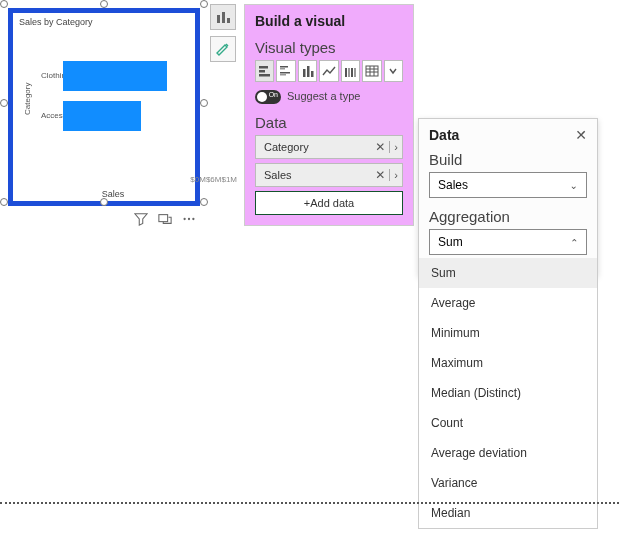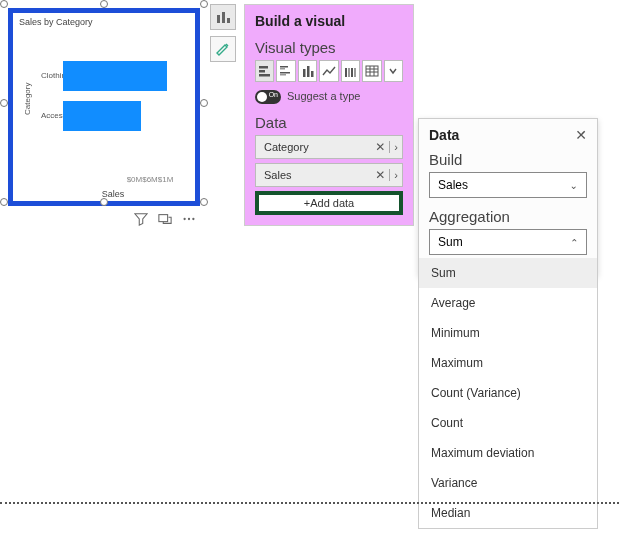--- a/index.html
+++ b/index.html
@@ -16,21 +16,21 @@
   .htl { left: 0; top: 0; transform: translate(-50%, -50%); }
   .htr { left: 200px; top: 0; transform: translate(-50%, -50%); }
   .hbl { left: 0; top: 198px; transform: translate(-50%, -50%); }
   .hbr { left: 200px; top: 198px; transform: translate(-50%, -50%); }
 
   .chart-title { font-size: 9px; color: #444; padding: 4px 6px; }
   .plot-area { position: absolute; left: 28px; top: 36px; width: 158px; height: 120px; }
   .bar { position: absolute; height: 30px; background: #118DFF; left: 22px; }
   .cat-label { position: absolute; font-size: 8px; color: #555; left: 0; width: 48px; text-align: left; transform: translateY(10px); }
   .y-axis-label { position: absolute; left: 10px; top: 102px; font-size: 8px; color: #555; transform: rotate(-90deg); transform-origin: left top; }
-  .x-axis { position: absolute; left: 50px; top: 162px; width: 174px; display: flex; justify-content: center; font-size: 8px; color: #888; }
+  .x-axis { position: absolute; left: 50px; top: 162px; width: 174px; display: flex; justify-content: flex-end; font-size: 8px; color: #888; }
   .x-axis-label { position: absolute; left: 0; width: 200px; text-align: center; top: 176px; font-size: 9px; color: #444; }
 
   .visual-tools { position: absolute; left: 130px; top: 208px; display: flex; gap: 10px; align-items: center; }
   .vtool { width: 14px; height: 14px; color: #555; display: flex; align-items: center; justify-content: center; }
 
   
   .side-toggles { position: absolute; left: 210px; top: 4px; width: 26px; }
   .side-btn { width: 26px; height: 26px; border: 1px solid #bbb; background: #f7f7f7; display: flex; align-items: center; justify-content: center; margin-bottom: 6px; cursor: pointer; }
   .side-btn.active { background: #e9e9e9; }
 
@@ -44,21 +44,21 @@
   .vt.sel { background: #e6e6e6; }
   .suggest-row { display: flex; gap: 6px; font-size: 11px; color: #444; margin-bottom: 10px; }
   .toggle { width: 26px; height: 14px; border-radius: 7px; background: #333; position: relative; }
   .toggle-knob { position: absolute; left: 2px; top: 2px; width: 10px; height: 10px; background: #fff; border-radius: 50%; }
   .toggle-text { position: absolute; right: 3px; top: 1px; font-size: 7px; color: #fff; }
   .field-pill { display: flex; align-items: center; justify-content: space-between; border: 1px solid #bbb; background: #ededed; height: 24px; padding: 0 4px 0 8px; font-size: 11px; color: #333; margin-bottom: 4px; cursor: pointer; }
   .pill-actions { display: flex; align-items: center; gap: 4px; }
   .pill-x { font-size: 12px; color: #555; cursor: pointer; }
   .pill-sep { width: 1px; height: 12px; background: #aaa; }
   .pill-chev { font-size: 11px; color: #555; }
-  .add-data { width: 100%; height: 24px; border: 4px solid #14532d; background: #fff; font-size: 11px; color: #333; text-align: center; cursor: pointer; }
+  .add-data { width: 100%; height: 24px; border: 1px solid #14532d; background: #fff; font-size: 11px; color: #333; text-align: center; cursor: pointer; }
 
   
   .data-panel { position: absolute; left: 418px; top: 118px; width: 180px; background: #fcfcfc; border: 1px solid #ccc; box-shadow: 0 2px 6px rgba(0,0,0,0.15); }
   .data-head { display: flex; justify-content: space-between; align-items: center; padding: 8px 10px 4px 10px; }
   .data-title { font-size: 14px; font-weight: 600; color: #222; }
   .data-close { font-size: 14px; color: #555; cursor: pointer; }
   .data-body { padding: 4px 10px 10px 10px; }
   .dd { width: 100%; height: 26px; border: 1px solid #888; background: #fff; display: flex; align-items: center; justify-content: space-between; padding: 0 8px; font-size: 12px; cursor: pointer; margin-bottom: 10px; }
   .dd-chev { font-size: 10px; color: #555; }
   .dd.open .dd-chev { transform: rotate(180deg); }
@@ -234,20 +234,20 @@
       <span class="dd-chev">⌄</span>
     </div>
   </div>
 </div>
 
 <div class="dd-list">
   <div class="dd-item sel">Sum</div>
   <div class="dd-item">Average</div>
   <div class="dd-item">Minimum</div>
   <div class="dd-item">Maximum</div>
-  <div class="dd-item">Count (Variance)</div>
+  <div class="dd-item">Median (Distinct)</div>
   <div class="dd-item">Count</div>
-  <div class="dd-item">Maximum deviation</div>
+  <div class="dd-item">Average deviation</div>
   <div class="dd-item">Variance</div>
   <div class="dd-item">Median</div>
 </div>
 
 <div class="dotted-line"></div>
 
 </body></html>

